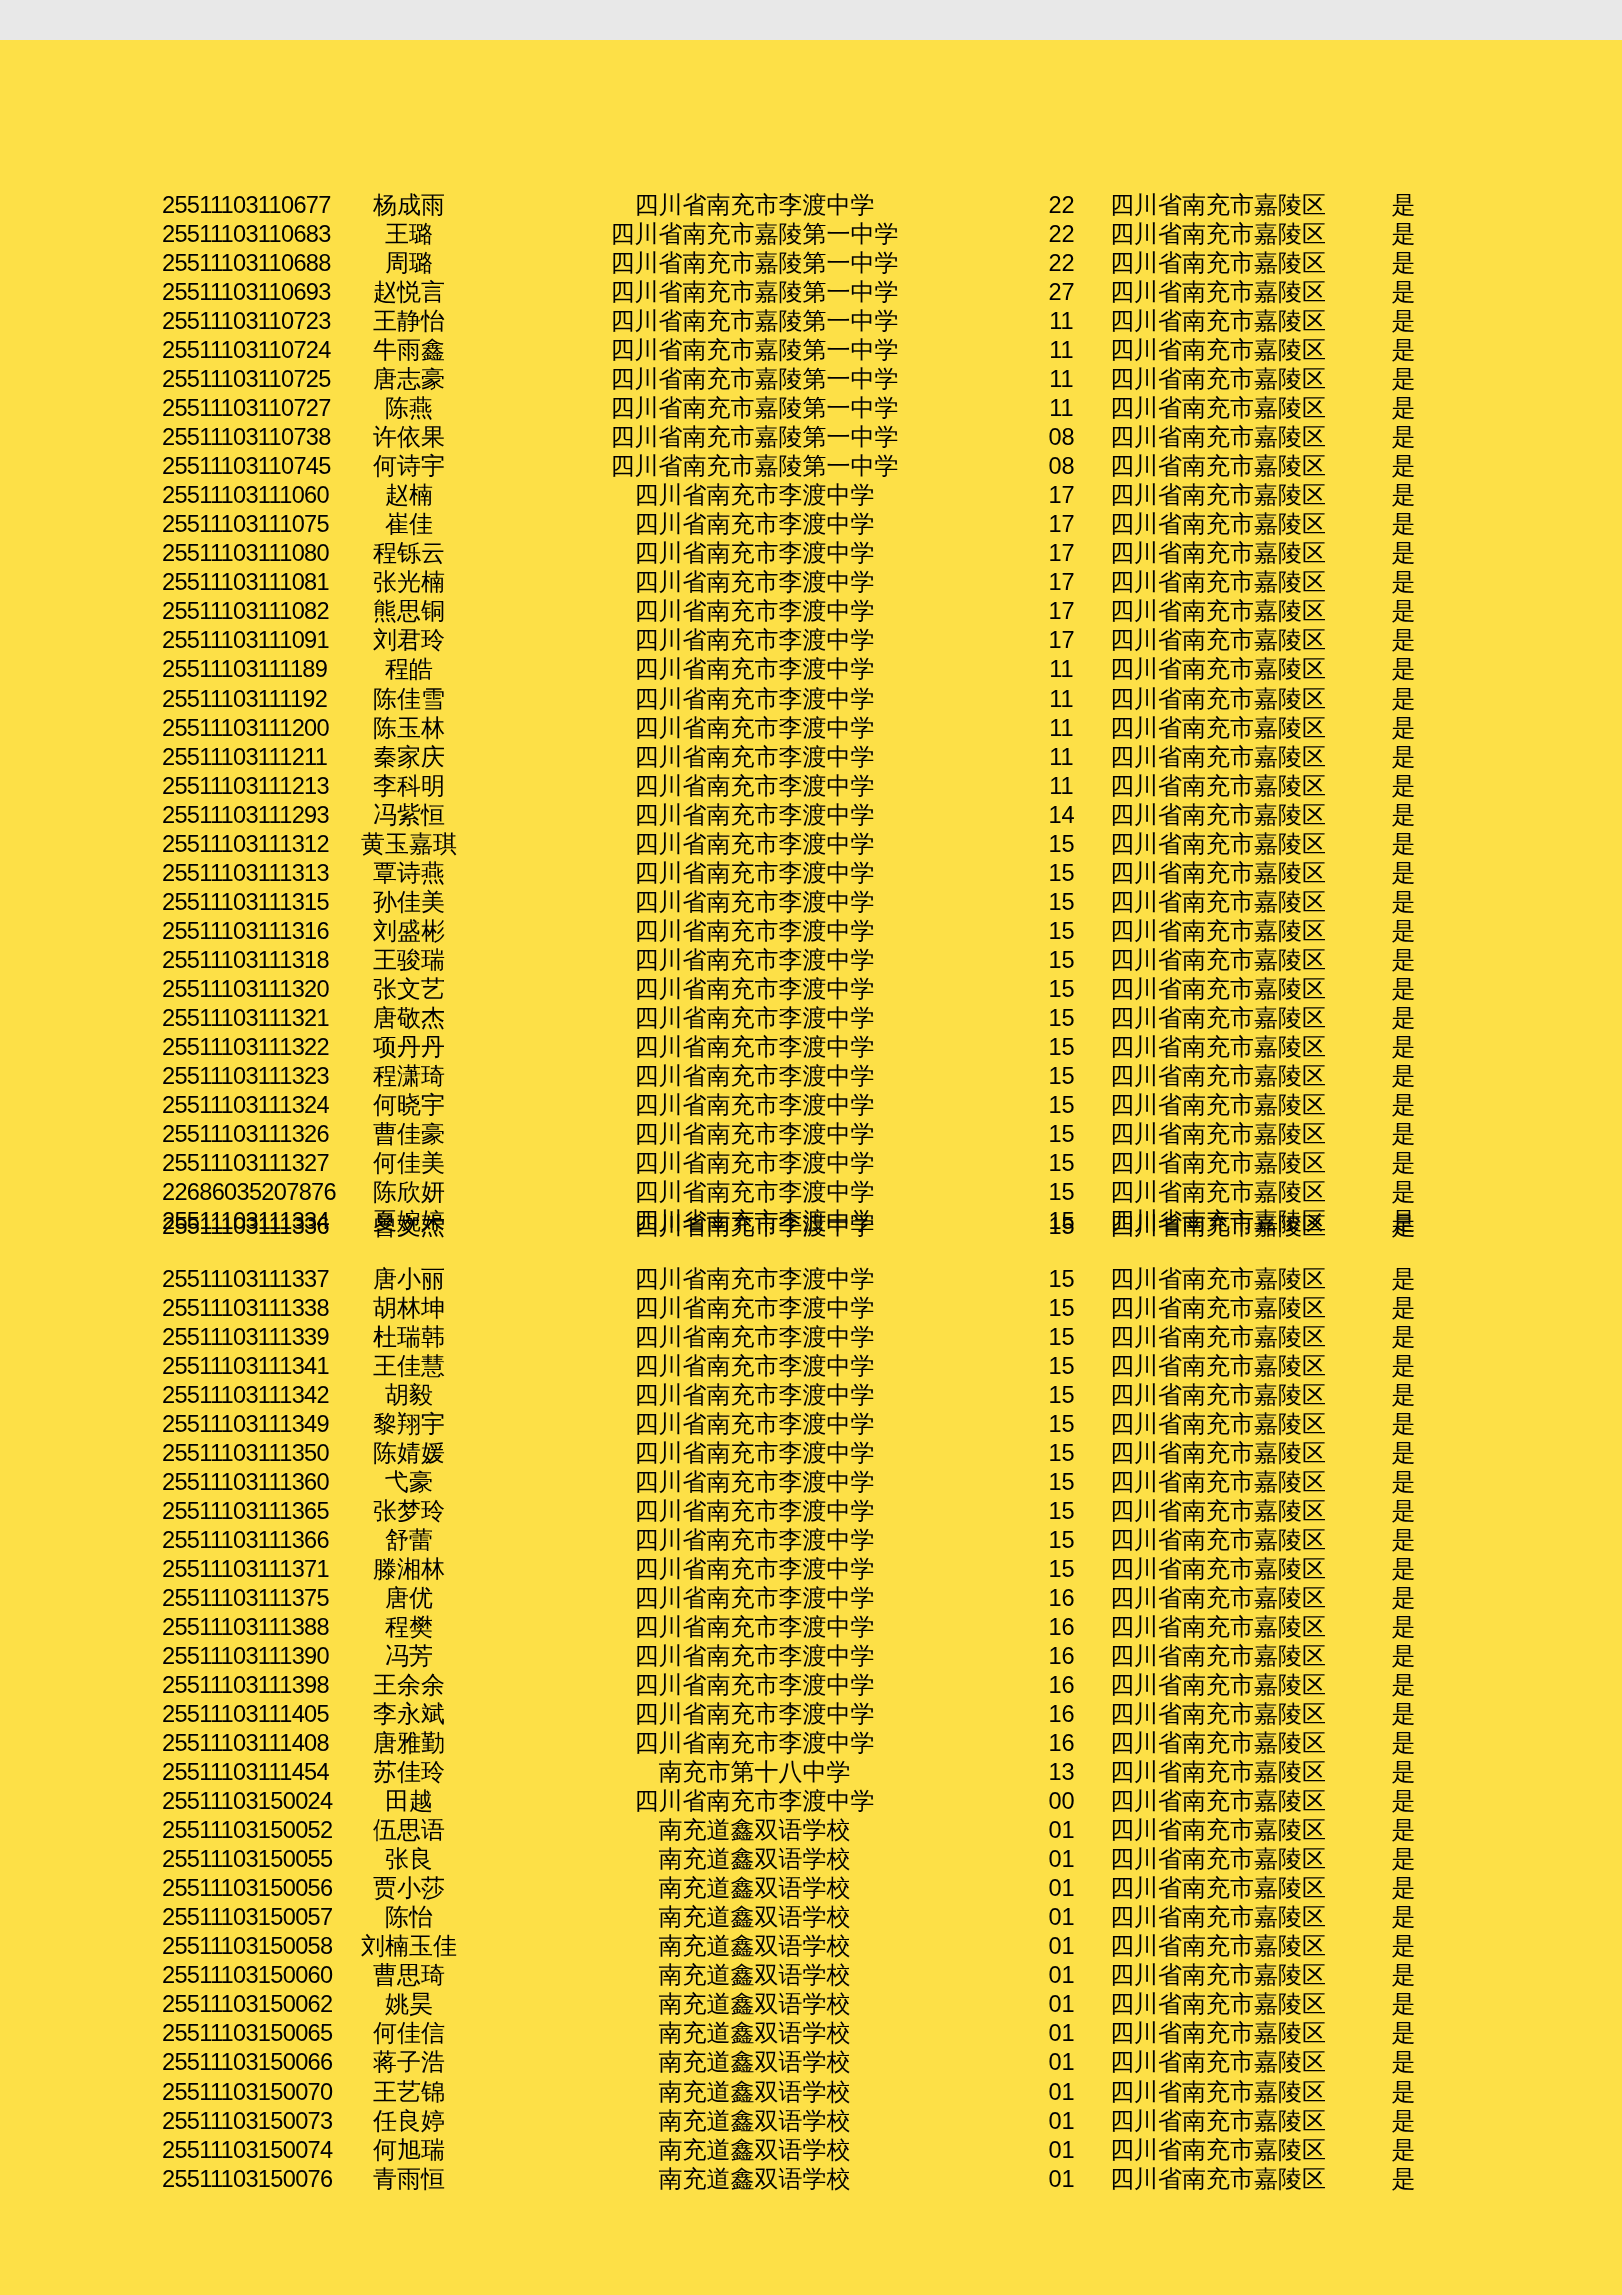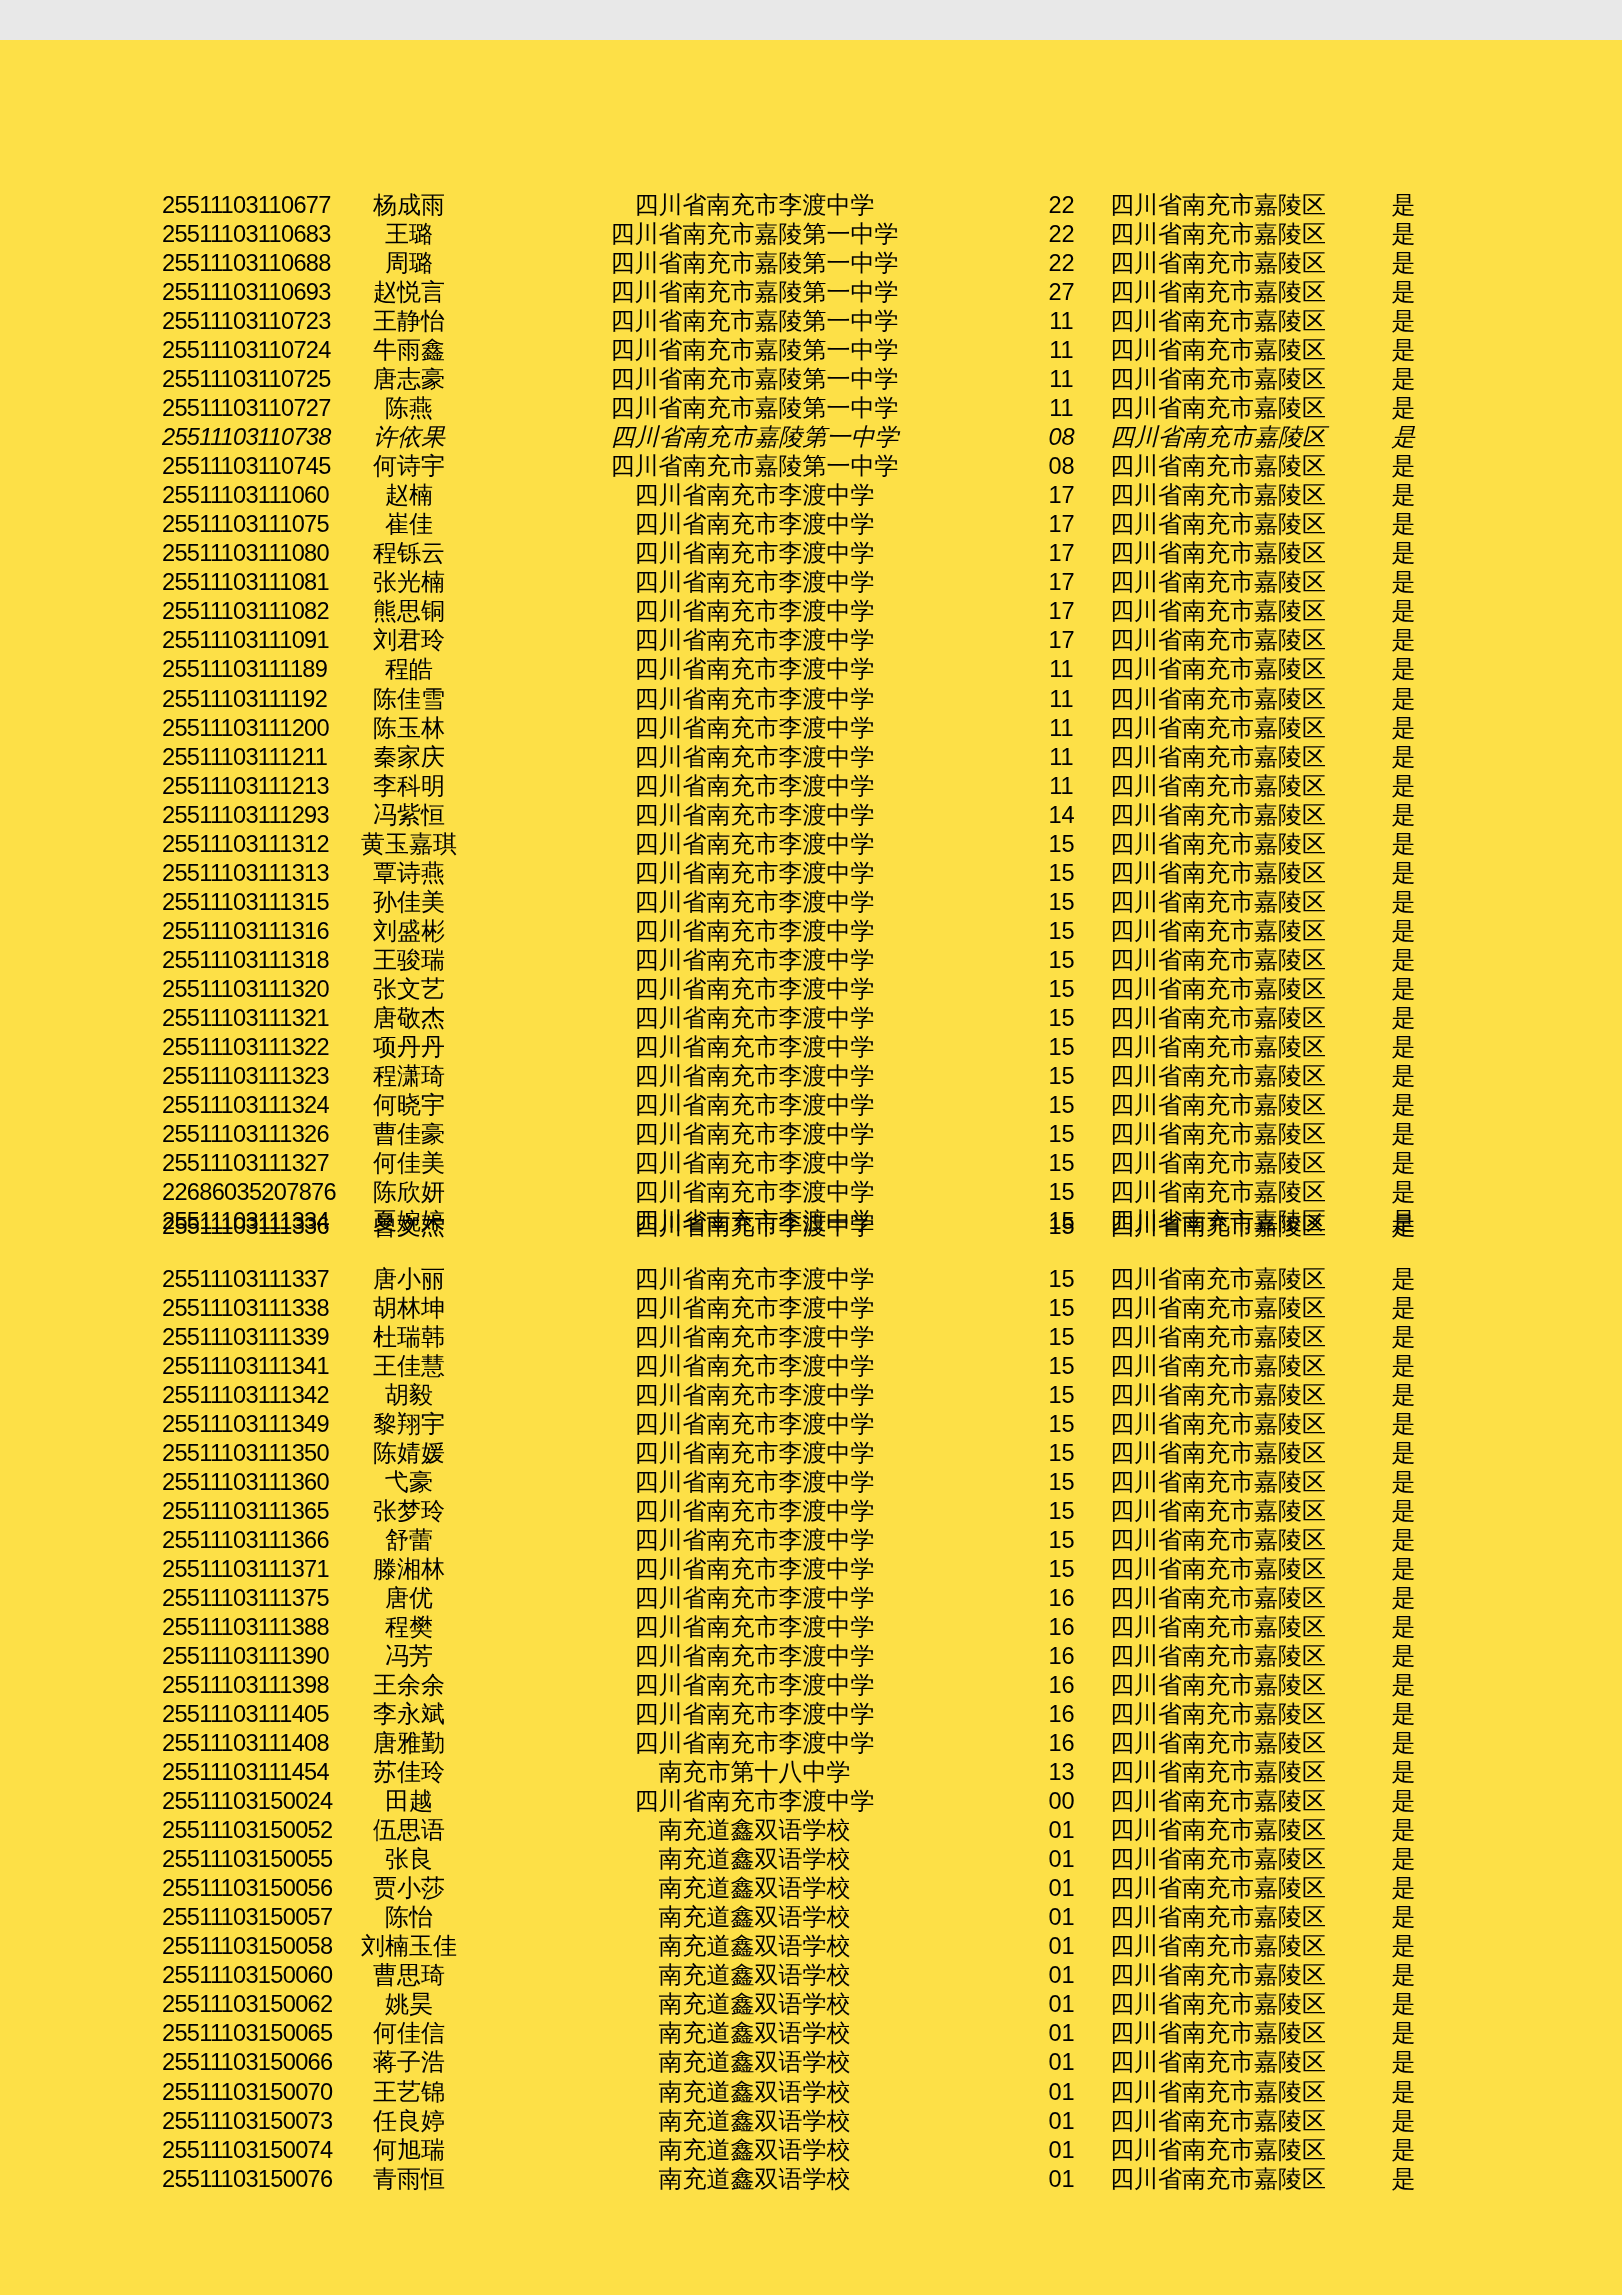--- a/index.html
+++ b/index.html
@@ -137,21 +137,21 @@
         <span class="cell c-flag">是</span>
       </div>
       <div class="table-row" style="top: 354px;">
         <span class="cell c-id">25511103110727</span>
         <span class="cell c-name">陈燕</span>
         <span class="cell c-school">四川省南充市嘉陵第一中学</span>
         <span class="cell c-num">11</span>
         <span class="cell c-district">四川省南充市嘉陵区</span>
         <span class="cell c-flag">是</span>
       </div>
-      <div class="table-row" style="top: 383px; font-style: italic;">
+      <div class="table-row" style="top: 383px;">
         <span class="cell c-id">25511103110738</span>
         <span class="cell c-name">许依果</span>
         <span class="cell c-school">四川省南充市嘉陵第一中学</span>
         <span class="cell c-num">08</span>
         <span class="cell c-district">四川省南充市嘉陵区</span>
         <span class="cell c-flag">是</span>
       </div>
       <div class="table-row" style="top: 412px;">
         <span class="cell c-id">25511103110745</span>
         <span class="cell c-name">何诗宇</span>

